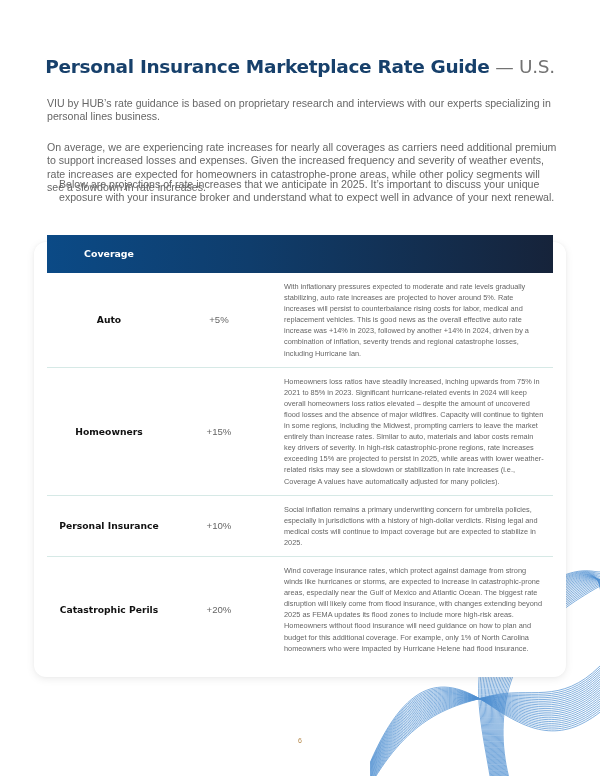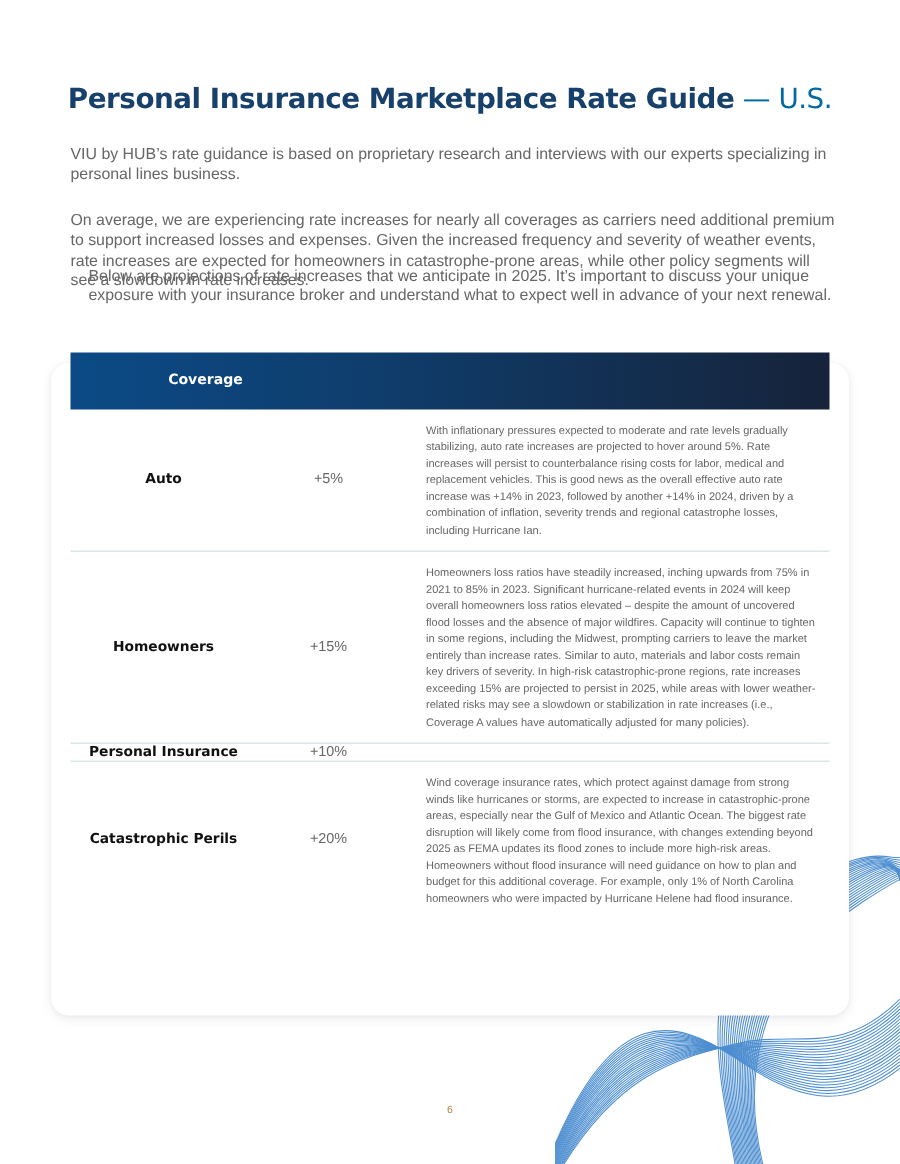--- a/index.html
+++ b/index.html
@@ -4,21 +4,21 @@
 <style>
   * { box-sizing: border-box; margin: 0; padding: 0; }
   html, body { width: 600px; height: 776px; background: #ffffff; overflow: hidden; }
   body { position: relative; font-family: "Liberation Sans", sans-serif; color: #5a5a5a; }
 
   .page-title {
     position: absolute; top: 56px; left: 0; width: 600px;
     text-align: center; font-size: 18.5px; color: #17406b; font-weight: bold;
     font-family: "DejaVu Sans", sans-serif; letter-spacing: -0.3px;
   }
-  .page-title .suffix { font-weight: normal; color: #0369a1; }
+  .page-title .suffix { font-weight: normal; color: #737373; }
 
   .intro { position: absolute; left: 47px; width: 512px; font-size: 10.6px; line-height: 13.4px; color: #666; }
   .intro.p1 { top: 97px; }
   .intro.p2 { top: 141px; }
   .intro.p3 { top: 178px; margin-left: 12px; }
 
   .wave { position: absolute; right: 0; bottom: 0; width: 230px; height: 220px; z-index: 0; }
 
   .card {
     position: absolute; left: 34px; top: 242px; width: 532px; height: 435px;
@@ -27,21 +27,21 @@
     z-index: 1;
   }
 
   .table-header {
     position: absolute; left: 47px; top: 235px; width: 506px; height: 38px;
     background: linear-gradient(90deg, #0b4a86 0%, #0f3d6c 40%, #16233a 100%);
     display: flex; align-items: center; z-index: 2;
     font-family: "DejaVu Sans", sans-serif; font-weight: bold; color: #fff; font-size: 9.4px;
   }
   .th { text-align: center; line-height: 11.2px; }
-  .th.c1 { width: 124px; margin-left: 28px; }
+  .th.c1 { width: 124px; }
   .th.c2 { width: 96px; }
   .th.c3 { flex: 1; }
 
   .rows { position: absolute; left: 47px; top: 273px; width: 506px; z-index: 2; }
   .row { display: flex; align-items: center; border-bottom: 1px solid #d6e9e6; }
   .row:last-child { border-bottom: none; }
   .cell-coverage { width: 124px; text-align: center; font-family: "DejaVu Sans", sans-serif; font-weight: bold; font-size: 9.2px; color: #111; }
   .cell-rate { width: 96px; text-align: center; font-size: 9.6px; color: #666; }
   .cell-insight { flex: 1; padding: 8px 8px 8px 17px; font-size: 7.35px; line-height: 11.1px; color: #666; }
 
@@ -118,20 +118,21 @@
     <div class="cell-insight">With inflationary pressures expected to moderate and rate levels gradually stabilizing, auto rate increases are projected to hover around 5%. Rate increases will persist to counterbalance rising costs for labor, medical and replacement vehicles. This is good news as the overall effective auto rate increase was +14% in 2023, followed by another +14% in 2024, driven by a combination of inflation, severity trends and regional catastrophe losses, including Hurricane Ian.</div>
   </div>
   <div class="row">
     <div class="cell-coverage">Homeowners</div>
     <div class="cell-rate">+15%</div>
     <div class="cell-insight">Homeowners loss ratios have steadily increased, inching upwards from 75% in 2021 to 85% in 2023. Significant hurricane-related events in 2024 will keep overall homeowners loss ratios elevated – despite the amount of uncovered flood losses and the absence of major wildfires. Capacity will continue to tighten in some regions, including the Midwest, prompting carriers to leave the market entirely than increase rates. Similar to auto, materials and labor costs remain key drivers of severity. In high-risk catastrophic-prone regions, rate increases exceeding 15% are projected to persist in 2025, while areas with lower weather-related risks may see a slowdown or stabilization in rate increases (i.e., Coverage A values have automatically adjusted for many policies).</div>
   </div>
   <div class="row">
     <div class="cell-coverage">Personal Insurance</div>
     <div class="cell-rate">+10%</div>
+    <div class="cell-insight">Social inflation remains a primary underwriting concern for umbrella policies, especially in jurisdictions with a history of high-dollar verdicts. Rising legal and medical costs will continue to impact coverage but are expected to stabilize in 2025.</div>
   </div>
   <div class="row">
     <div class="cell-coverage">Catastrophic Perils</div>
     <div class="cell-rate">+20%</div>
     <div class="cell-insight">Wind coverage insurance rates, which protect against damage from strong winds like hurricanes or storms, are expected to increase in catastrophic-prone areas, especially near the Gulf of Mexico and Atlantic Ocean. The biggest rate disruption will likely come from flood insurance, with changes extending beyond 2025 as FEMA updates its flood zones to include more high-risk areas. Homeowners without flood insurance will need guidance on how to plan and budget for this additional coverage. For example, only 1% of North Carolina homeowners who were impacted by Hurricane Helene had flood insurance.</div>
   </div>
 </div>
 
 <div class="page-number">6</div>
 

